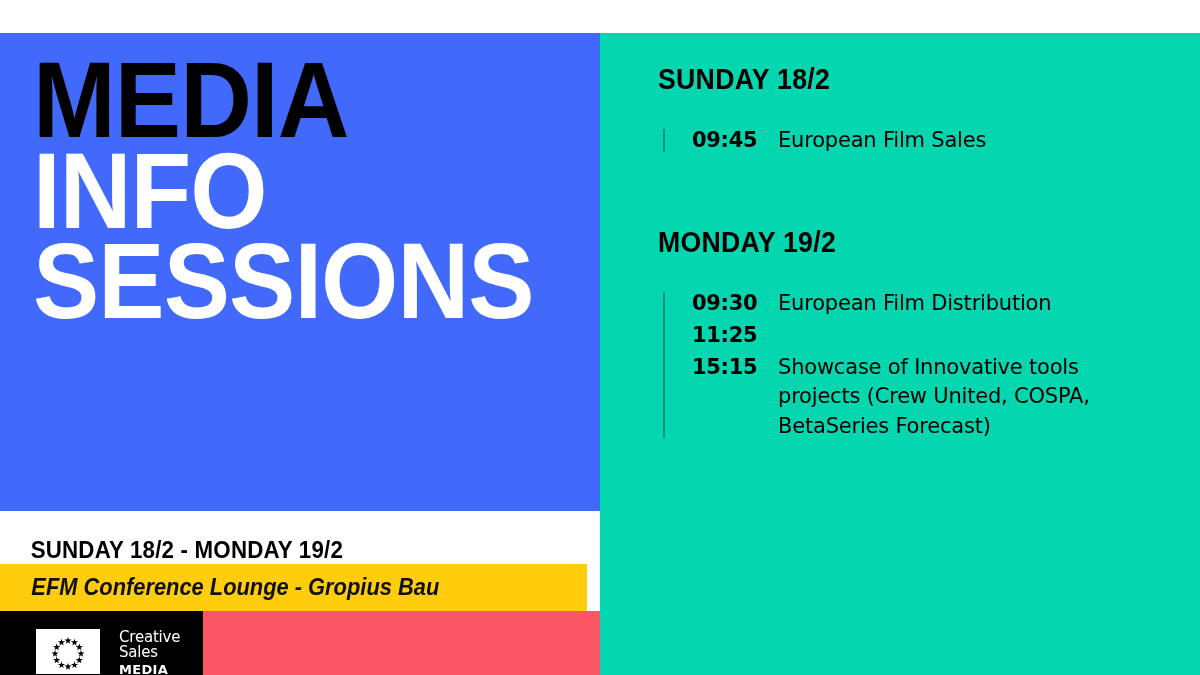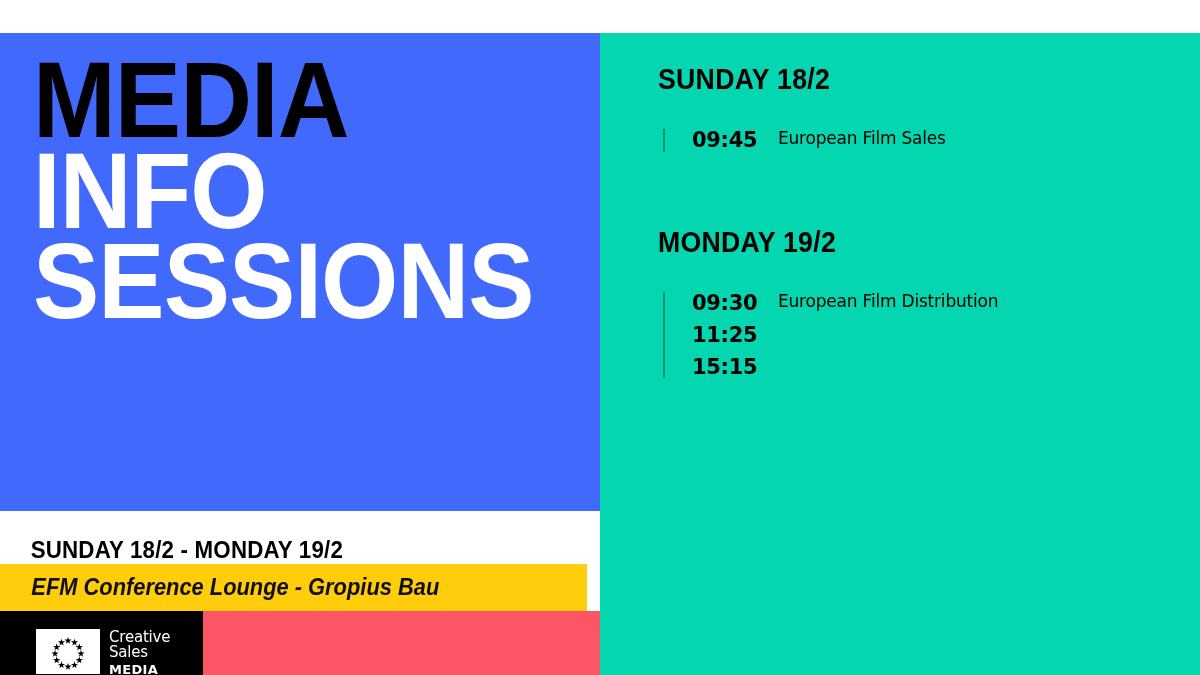--- a/index.html
+++ b/index.html
@@ -105,21 +105,21 @@
     width: 203px;
     height: 97px;
     background: #000000;
   }
   .logo-inner {
     position: absolute;
     left: 36px;
     top: 18px;
     display: flex;
     align-items: flex-start;
-    gap: 9px;
+    gap: 19px;
   }
   .eu-flag {
     position: relative;
     width: 64px;
     height: 45px;
     background: #ffffff;
     flex: 0 0 auto;
   }
   .eu-flag svg { display: block; }
   .logo-words {
@@ -196,21 +196,21 @@
     font-size: 21px;
     color: #000000;
     width: 86px;
     flex: 0 0 auto;
     line-height: 1.42;
     letter-spacing: -0.3px;
   }
   .session-title {
     font-family: "DejaVu Sans", sans-serif;
     font-weight: 400;
-    font-size: 17px;
+    font-size: 21px;
     color: #000000;
     line-height: 1.42;
     max-width: 330px;
     letter-spacing: -0.2px;
   }
 </style>
 </head>
 <body>
 
 <div id="poster">
@@ -279,19 +279,20 @@
       <div class="sessions">
         <div class="session-row">
           <div class="session-time">09:30</div>
           <div class="session-title">European Film Distribution</div>
         </div>
         <div class="session-row">
           <div class="session-time">11:25</div>
         </div>
         <div class="session-row">
           <div class="session-time">15:15</div>
+          <div class="session-title">Showcase of Innovative tools projects (Crew United, COSPA, BetaSeries Forecast)</div>
         </div>
       </div>
     </div>
 
   </div>
 
 </div>
 
 </body></html>

